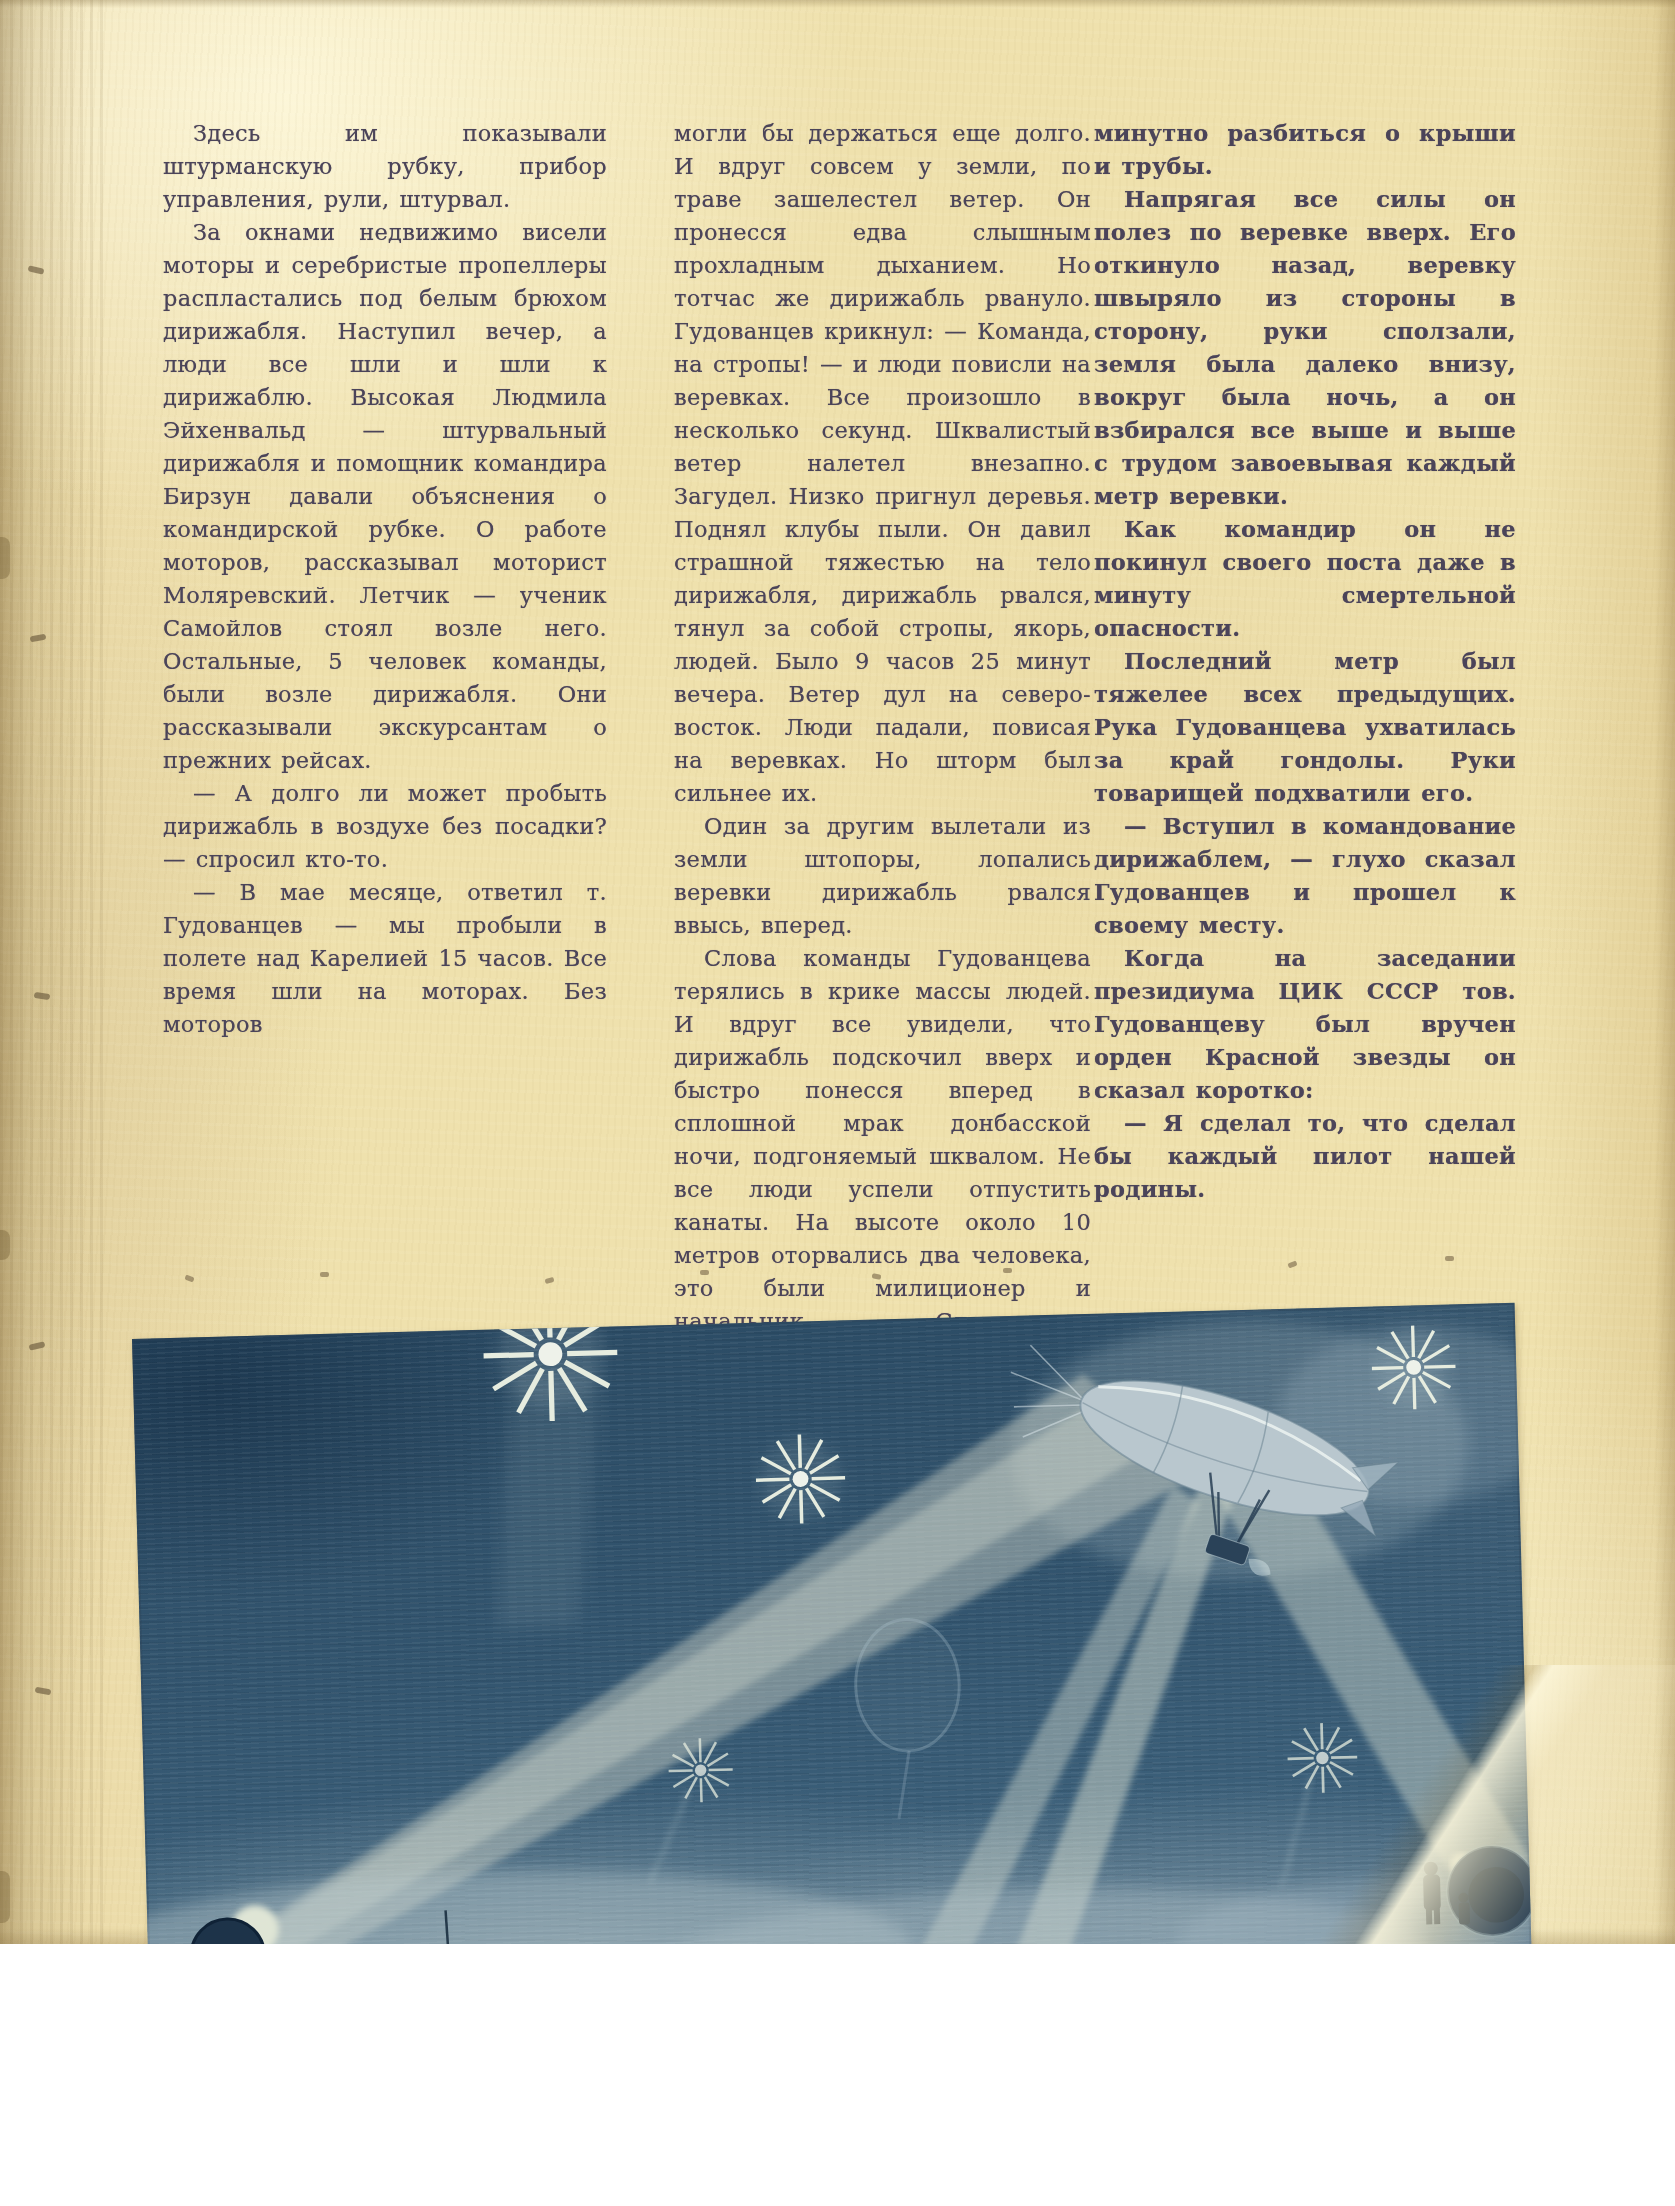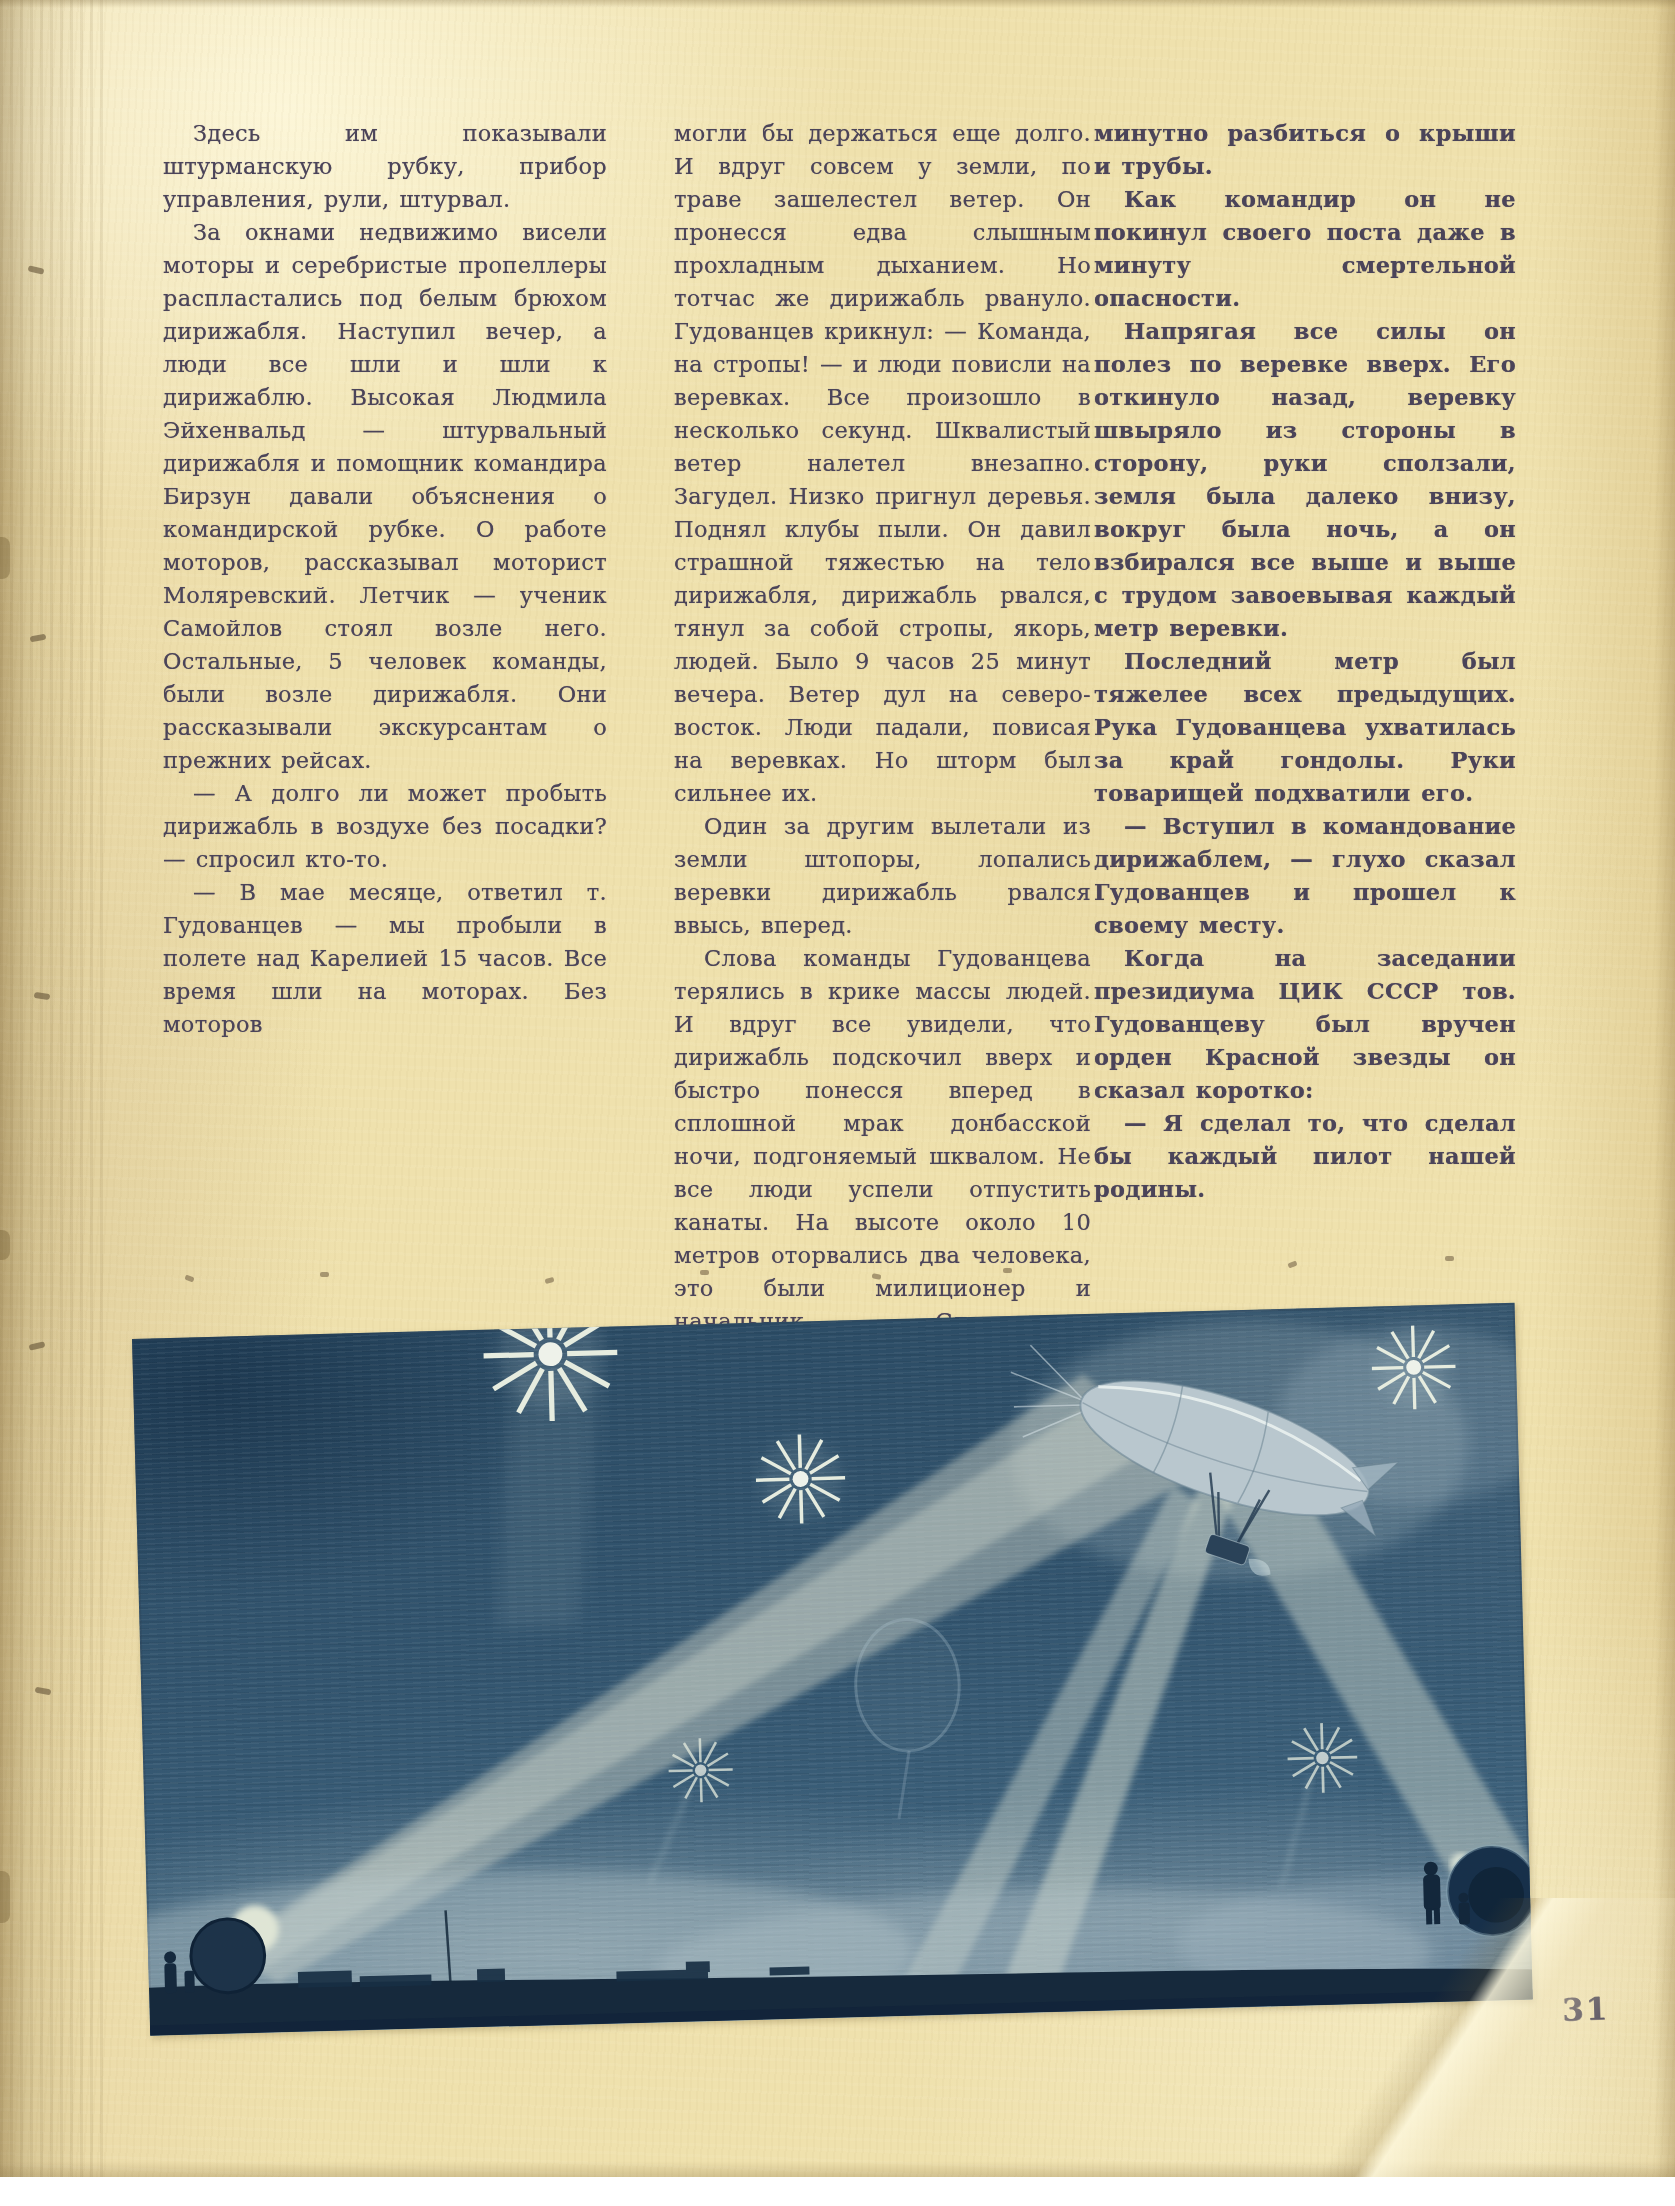--- a/index.html
+++ b/index.html
@@ -1,18 +1,18 @@
 <!DOCTYPE html>
 <html lang="ru" style="--paper: #efe1ad; --ink: #4b4459; --speck: #6b5a3e; --night: #33556f; --night-dark: #2b4b64; --horizon: #16293c; --beam: #dde0cc; --airship: #b9c7ce; --pageno-color: #3e3950;"><head>
 <meta charset="utf-8">
 <style>
   html,body{margin:0;padding:0;}
   body{width:1676px;height:2207px;overflow:hidden;font-family:"DejaVu Serif",serif;}
   .page{
-    position:relative;width:1676px;height:2177px;overflow:hidden;
+    position:relative;width:1676px;height:1944px;overflow:hidden;
     background:
       radial-gradient(ellipse 816px 617px at 17% 5%, rgba(255,250,224,0.85), rgba(255,250,224,0) 70%),
       radial-gradient(ellipse 896px 697px at 88% 92%, rgba(248,240,206,0.55), rgba(248,240,206,0) 65%),
       radial-gradient(ellipse 498px 896px at 0% 55%, rgba(190,168,118,0.25), rgba(190,168,118,0) 70%),
       radial-gradient(ellipse 697px 498px at 70% 40%, rgba(214,190,132,0.18), rgba(214,190,132,0) 70%),
       linear-gradient(90deg, #d9c48e 0px, #e4d3a0 26px, #ecdcaa 109px, var(--paper) 318px, var(--paper) 1532px, #e2cf97 1676px);
   }
   
   .page::before{
     content:"";position:absolute;inset:0;pointer-events:none;
@@ -93,22 +93,22 @@
       <p>— А долго ли может пробыть дирижабль в воздухе без посадки? — спросил кто-то.</p>
       <p>— В мае месяце, ответил т. Гудованцев — мы пробыли в полете над Карелией 15 часов. Все время шли на моторах. Без моторов</p>
     </div>
   <div class="col col2">
       <p class="no-indent">могли бы держаться еще долго. И вдруг совсем у земли, по траве зашелестел ветер. Он пронесся едва слышным прохладным дыханием. Но тотчас же дирижабль рвануло. Гудованцев крикнул: — Команда, на стропы! — и люди повисли на веревках. Все произошло в несколько секунд. Шквалистый ветер налетел внезапно. Загудел. Низко пригнул деревья. Поднял клубы пыли. Он давил страшной тяжестью на тело дирижабля, дирижабль рвался, тянул за собой стропы, якорь, людей. Было 9 часов 25 минут вечера. Ветер дул на северо-восток. Люди падали, повисая на веревках. Но шторм был сильнее их.</p>
       <p>Один за другим вылетали из земли штопоры, лопались веревки дирижабль рвался ввысь, вперед.</p>
       <p>Слова команды Гудованцева терялись в крике массы людей. И вдруг все увидели, что дирижабль подскочил вверх и быстро понесся вперед в сплошной мрак донбасской ночи, подгоняемый шквалом. Не все люди успели отпустить канаты. На высоте около 10 метров оторвались два человека, это были милиционер и начальник Славянского аэроклуба тов. Закржевский. Но один человек не выпустил из рук тонкого тросса. Крепко держась руками за веревку, он несся в воздухе за дирижаблем рискуя еже-</p>
     </div>
   <div class="col col3">
       <p class="no-indent">минутно разбиться о крыши и трубы.</p>
+      <p>Напрягая все силы он полез по веревке вверх. Его откинуло назад, веревку швыряло из стороны в сторону, руки сползали, земля была далеко внизу, вокруг была ночь, а он взбирался все выше и выше с трудом завоевывая каждый метр веревки.</p>
       <p>Как командир он не покинул своего поста даже в минуту смертельной опасности.</p>
-      <p>Напрягая все силы он полез по веревке вверх. Его откинуло назад, веревку швыряло из стороны в сторону, руки сползали, земля была далеко внизу, вокруг была ночь, а он взбирался все выше и выше с трудом завоевывая каждый метр веревки.</p>
       <p>Последний метр был тяжелее всех предыдущих. Рука Гудованцева ухватилась за край гондолы. Руки товарищей подхватили его.</p>
       <p>— Вступил в командование дирижаблем, — глухо сказал Гудованцев и прошел к своему месту.</p>
       <p>Когда на заседании президиума ЦИК СССР тов. Гудованцеву был вручен орден Красной звезды он сказал коротко:</p>
       <p>— Я сделал то, что сделал бы каждый пилот нашей родины.</p>
     </div>
 
   <div class="illus" title="Ночная сцена: дирижабль в перекрестье лучей прожекторов, фейерверки-ракеты в небе, прожекторы и фигуры людей на земле">
     <svg viewBox="0 0 1390 700" width="1383" height="697">
       <defs>
         <filter id="soft">

